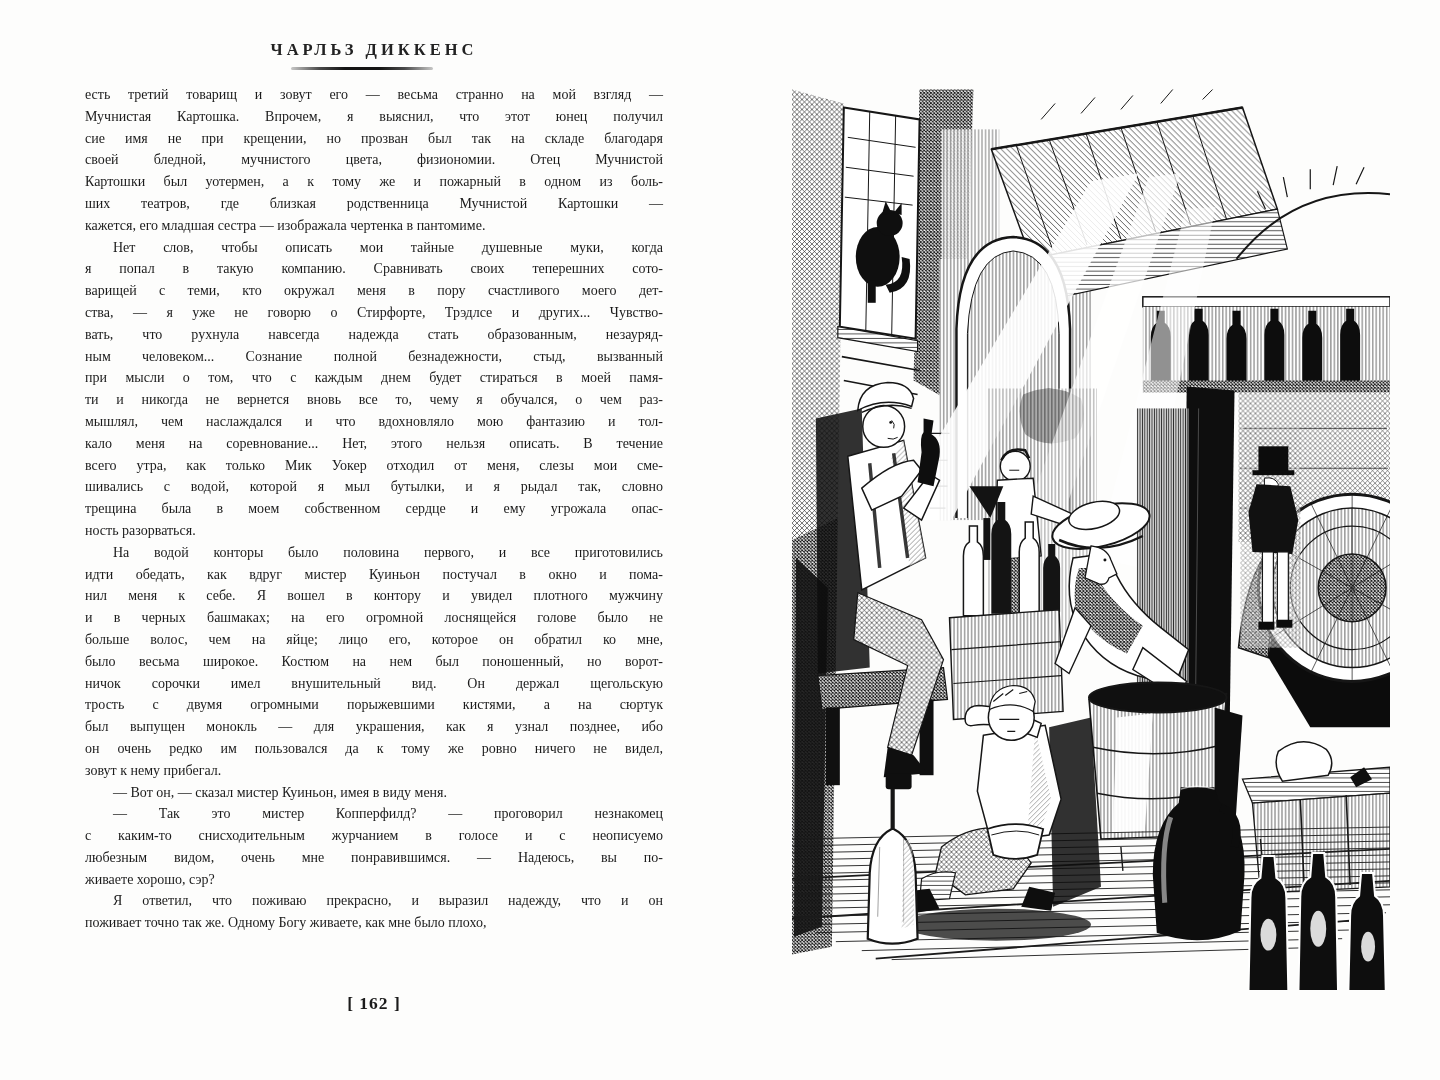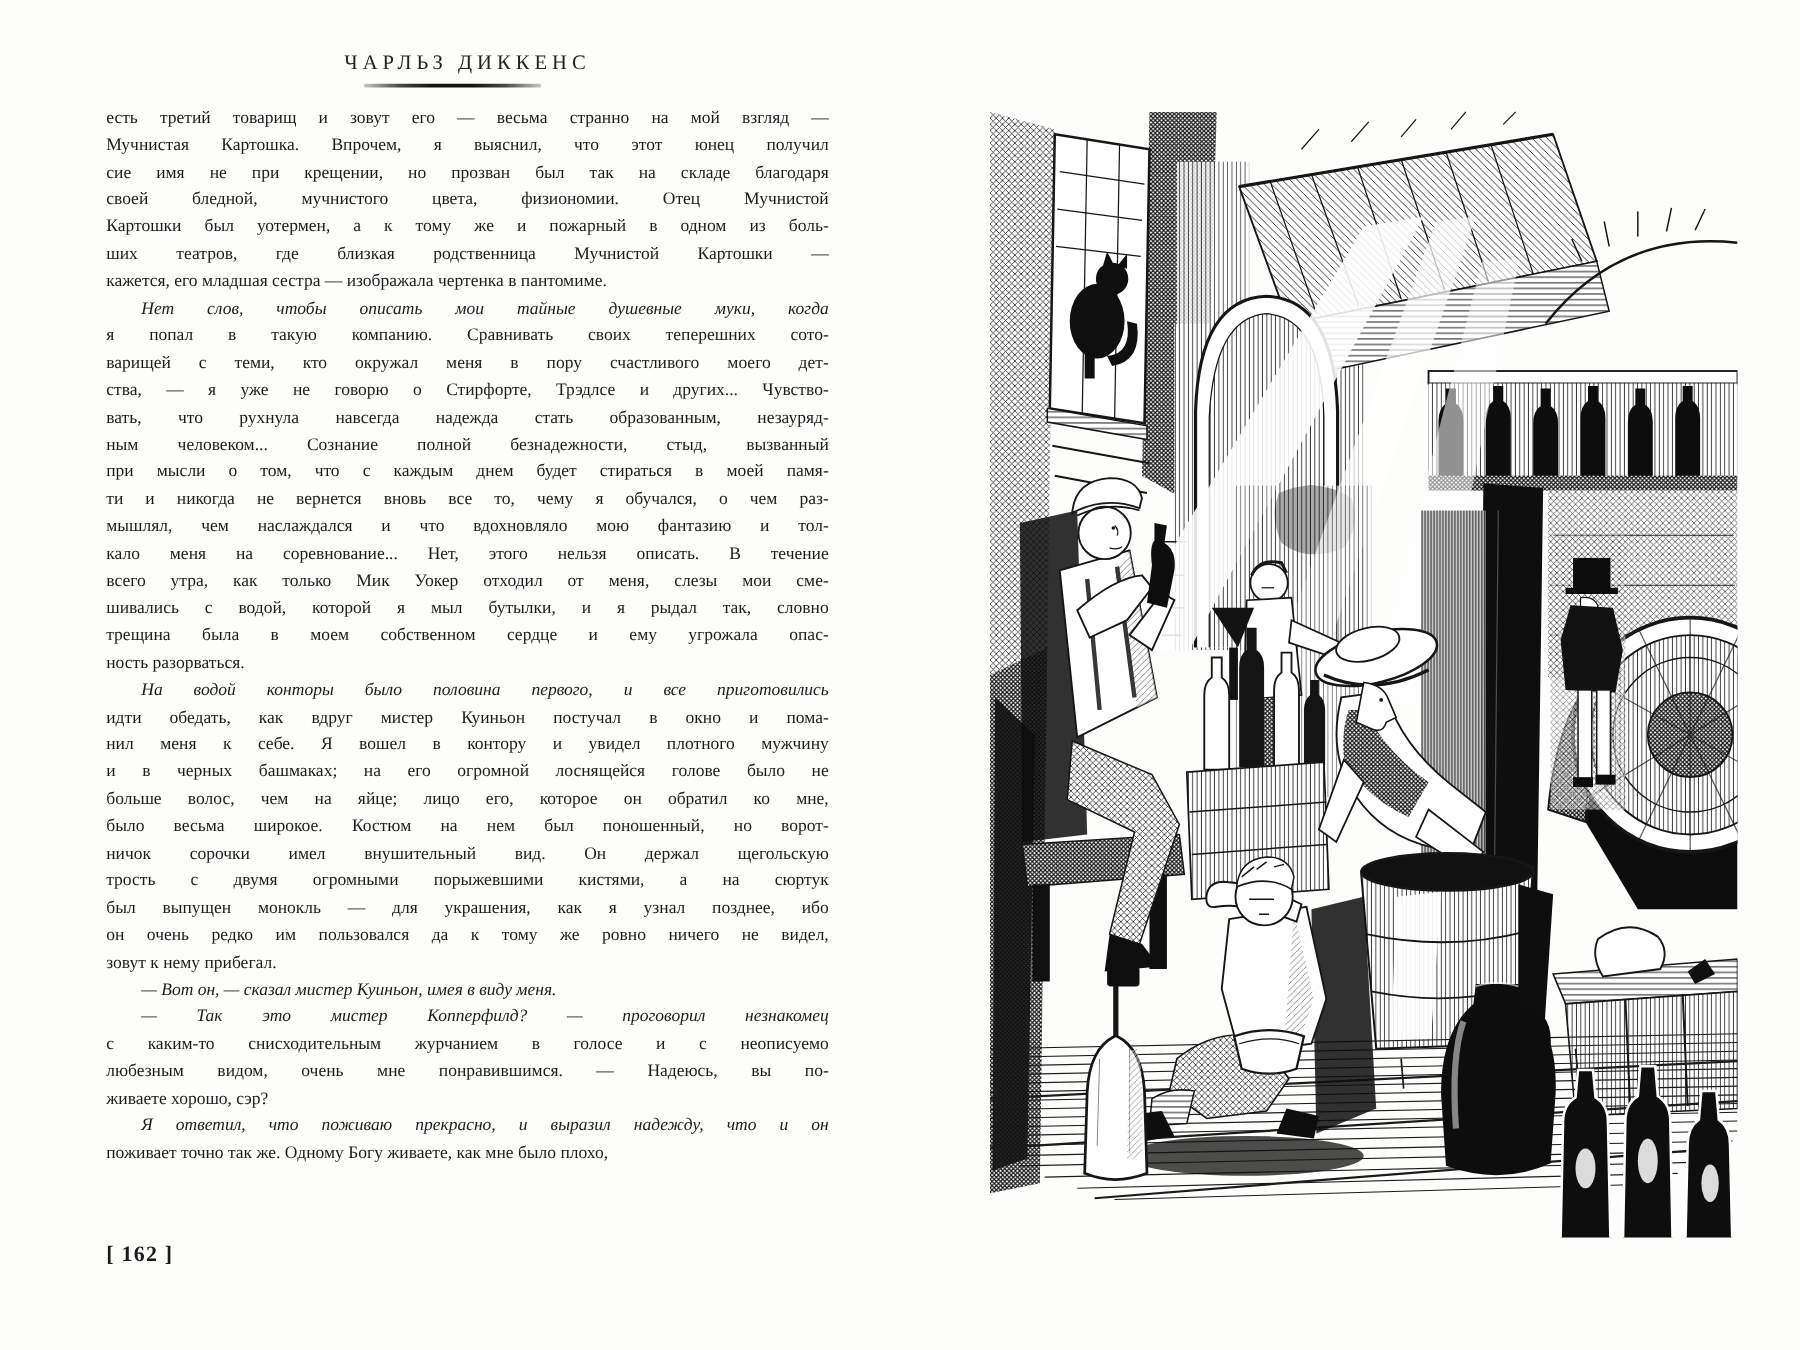--- a/index.html
+++ b/index.html
@@ -1,26 +1,26 @@
 <!DOCTYPE html>
 <html><head>
 <meta charset="utf-8">
 <style>
   html,body{margin:0;padding:0;background:#fdfdfc;}
   .spread{position:relative;width:1440px;height:1080px;background:#fdfdfc;overflow:hidden;
           font-family:"Liberation Serif", serif;color:#1b1b1b;}
   .running-head{position:absolute;top:40px;left:85px;width:578px;text-align:center;
-                font-size:16.5px;font-weight:normal;letter-spacing:4px;color:#222;}
+                font-size:16.5px;font-weight:bold;letter-spacing:4px;color:#222;}
   .head-rule{position:absolute;top:67px;left:291px;width:142px;height:3px;border-radius:2px;
              background:linear-gradient(90deg,rgba(40,40,40,.25) 0%,#4a4a4a 20%,#141414 38%,#141414 62%,#4a4a4a 80%,rgba(40,40,40,.25) 100%);}
   .text-block{position:absolute;left:85px;top:84px;width:578px;font-size:14px;line-height:21.8px;}
   .ln{text-align:justify;text-align-last:justify;-moz-text-align-last:justify;}
   .ln.end{text-align-last:left;-moz-text-align-last:left;}
-  .ln.ind{text-indent:28px;font-style:italic;}
-  .folio{position:absolute;top:993px;left:85px;width:578px;text-align:left;
+  .ln.ind{text-indent:28px;}
+  .folio{position:absolute;top:993px;left:85px;width:578px;text-align:center;
          font-size:17.5px;font-weight:bold;letter-spacing:1px;color:#1b1b1b;}
   .illus{position:absolute;left:792px;top:88px;width:598px;height:902px;}
 </style>
 </head>
 <body>
 
 <div class="spread">
 
   <div class="page-left">
     <div class="running-head">ЧАРЛЬЗ ДИККЕНС</div>

